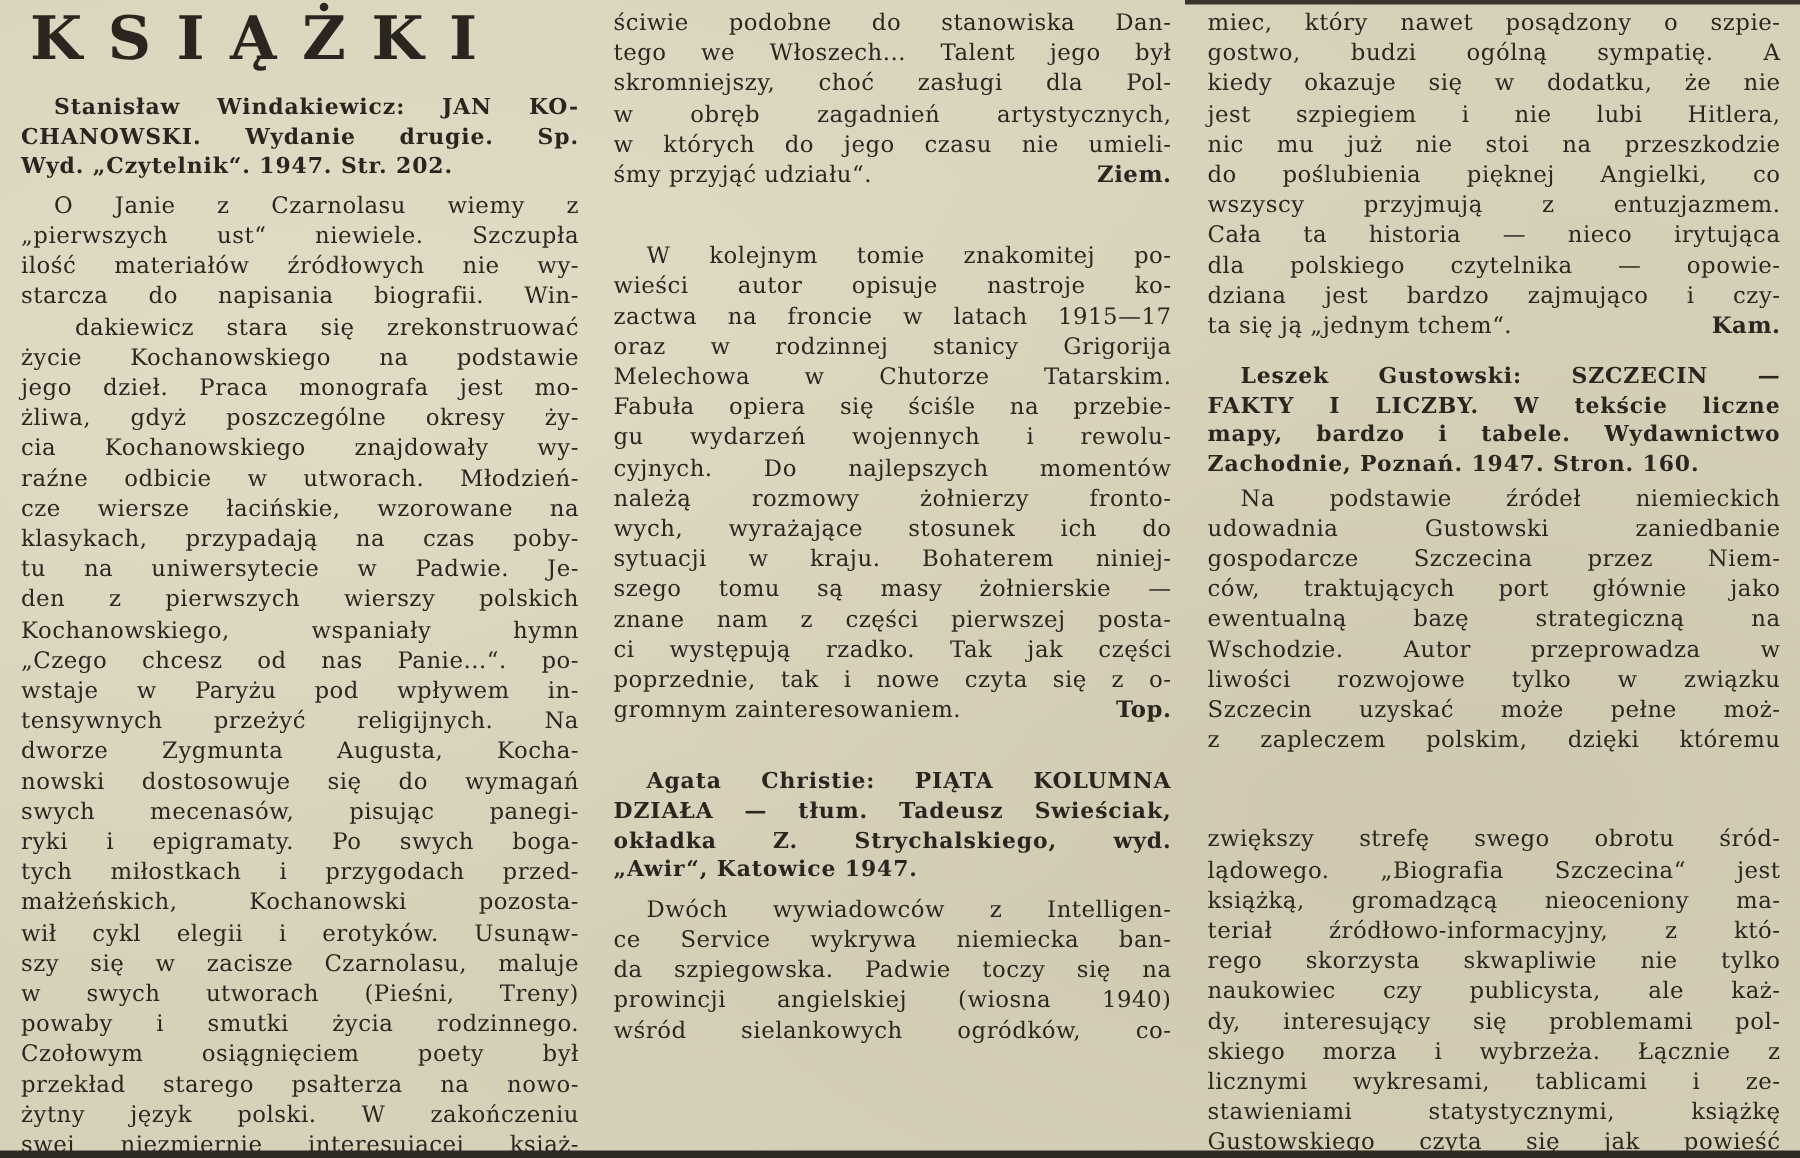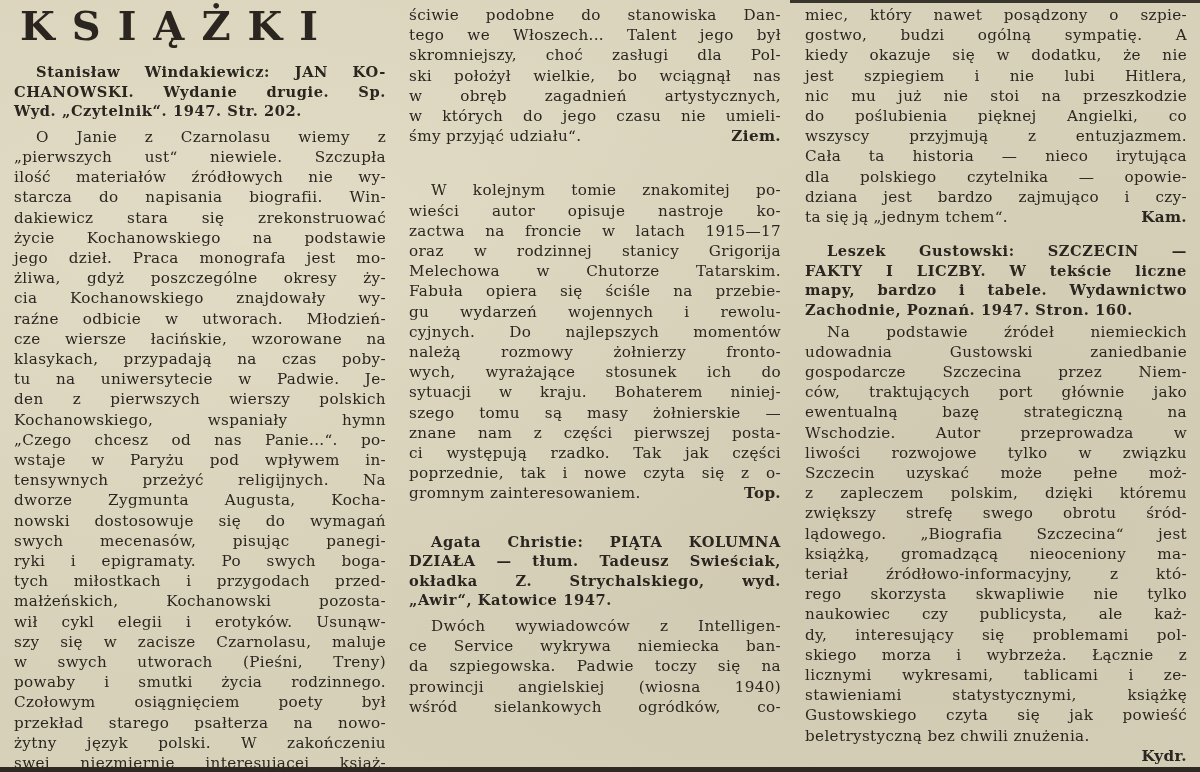--- a/index.html
+++ b/index.html
@@ -102,21 +102,21 @@
   <div class="review-header">
     <span class="text-line">Stanisław Windakiewicz: JAN KO-</span>
     <span class="text-line" style="text-indent:0">CHANOWSKI. Wydanie drugie. Sp.</span>
     <span class="text-line last" style="text-indent:0">Wyd. „Czytelnik“. 1947. Str. 202.</span>
   </div>
   <div class="review-body" id="r0body">
       <span class="text-line" style="text-indent: 22px;">O Janie z Czarnolasu wiemy z</span>
       <span class="text-line" style="text-indent: 0px;">„pierwszych ust“ niewiele. Szczupła</span>
       <span class="text-line" style="text-indent: 0px;">ilość materiałów źródłowych nie wy-</span>
       <span class="text-line" style="text-indent: 0px;">starcza do napisania biografii. Win-</span>
-      <span class="text-line" style="text-indent: 0px;">dakiewicz stara się zrekonstruować</span>
+      <span class="text-line" style="text-indent: 0px; margin-left: 36px;">dakiewicz stara się zrekonstruować</span>
       <span class="text-line" style="text-indent: 0px;">życie Kochanowskiego na podstawie</span>
       <span class="text-line" style="text-indent: 0px;">jego dzieł. Praca monografa jest mo-</span>
       <span class="text-line" style="text-indent: 0px;">żliwa, gdyż poszczególne okresy ży-</span>
       <span class="text-line" style="text-indent: 0px;">cia Kochanowskiego znajdowały wy-</span>
       <span class="text-line" style="text-indent: 0px;">raźne odbicie w utworach. Młodzień-</span>
       <span class="text-line" style="text-indent: 0px;">cze wiersze łacińskie, wzorowane na</span>
       <span class="text-line" style="text-indent: 0px;">klasykach, przypadają na czas poby-</span>
       <span class="text-line" style="text-indent: 0px;">tu na uniwersytecie w Padwie. Je-</span>
       <span class="text-line" style="text-indent: 0px;">den z pierwszych wierszy polskich</span>
       <span class="text-line" style="text-indent: 0px;">Kochanowskiego, wspaniały hymn</span>
@@ -138,21 +138,20 @@
       <span class="text-line" style="text-indent: 0px;">żytny język polski. W zakończeniu</span>
       <span class="text-line" style="text-indent: 0px;">swej niezmiernie interesującej książ-</span>
     </div>
 </div>
 
 <div class="col col2">
   <div id="r0cont">
       <span class="text-line" style="text-indent: 0px;">ściwie podobne do stanowiska Dan-</span>
       <span class="text-line" style="text-indent: 0px;">tego we Włoszech... Talent jego był</span>
       <span class="text-line" style="text-indent: 0px;">skromniejszy, choć zasługi dla Pol-</span>
-      <span class="text-line" style="text-indent: 0px;">ski położył wielkie, bo wciągnął nas</span>
       <span class="text-line" style="text-indent: 0px;">w obręb zagadnień artystycznych,</span>
       <span class="text-line" style="text-indent: 0px;">w których do jego czasu nie umieli-</span>
       <span class="text-line" style="text-indent: 0px; text-align-last: left; white-space: normal;">śmy przyjąć udziału“.<span class="signature">Ziem.</span></span>
     </div>
   <div class="gap-lg"></div>
   <div class="review-body" id="r1body">
       <span class="text-line" style="text-indent: 22px;">W kolejnym tomie znakomitej po-</span>
       <span class="text-line" style="text-indent: 0px;">wieści autor opisuje nastroje ko-</span>
       <span class="text-line" style="text-indent: 0px;">zactwa na froncie w latach 1915—17</span>
       <span class="text-line" style="text-indent: 0px;">oraz w rodzinnej stanicy Grigorija</span>
@@ -209,21 +208,21 @@
   <div class="review-body" id="r3body" style="margin-top:2px">
       <span class="text-line" style="text-indent: 22px;">Na podstawie źródeł niemieckich</span>
       <span class="text-line" style="text-indent: 0px;">udowadnia Gustowski zaniedbanie</span>
       <span class="text-line" style="text-indent: 0px;">gospodarcze Szczecina przez Niem-</span>
       <span class="text-line" style="text-indent: 0px;">ców, traktujących port głównie jako</span>
       <span class="text-line" style="text-indent: 0px;">ewentualną bazę strategiczną na</span>
       <span class="text-line" style="text-indent: 0px;">Wschodzie. Autor przeprowadza w</span>
       <span class="text-line" style="text-indent: 0px;">liwości rozwojowe tylko w związku</span>
       <span class="text-line" style="text-indent: 0px;">Szczecin uzyskać może pełne moż-</span>
       <span class="text-line" style="text-indent: 0px;">z zapleczem polskim, dzięki któremu</span>
-      <span class="text-line" style="text-indent: 0px;">zwiększy strefę swego obrotu śród-</span>
+      <span class="text-line" style="text-indent: 0px; margin-top: 46px;">zwiększy strefę swego obrotu śród-</span>
       <span class="text-line" style="text-indent: 0px;">lądowego. „Biografia Szczecina“ jest</span>
       <span class="text-line" style="text-indent: 0px;">książką, gromadzącą nieoceniony ma-</span>
       <span class="text-line" style="text-indent: 0px;">teriał źródłowo-informacyjny, z któ-</span>
       <span class="text-line" style="text-indent: 0px;">rego skorzysta skwapliwie nie tylko</span>
       <span class="text-line" style="text-indent: 0px;">naukowiec czy publicysta, ale każ-</span>
       <span class="text-line" style="text-indent: 0px;">dy, interesujący się problemami pol-</span>
       <span class="text-line" style="text-indent: 0px;">skiego morza i wybrzeża. Łącznie z</span>
       <span class="text-line" style="text-indent: 0px;">licznymi wykresami, tablicami i ze-</span>
       <span class="text-line" style="text-indent: 0px;">stawieniami statystycznymi, książkę</span>
       <span class="text-line" style="text-indent: 0px;">Gustowskiego czyta się jak powieść</span>

